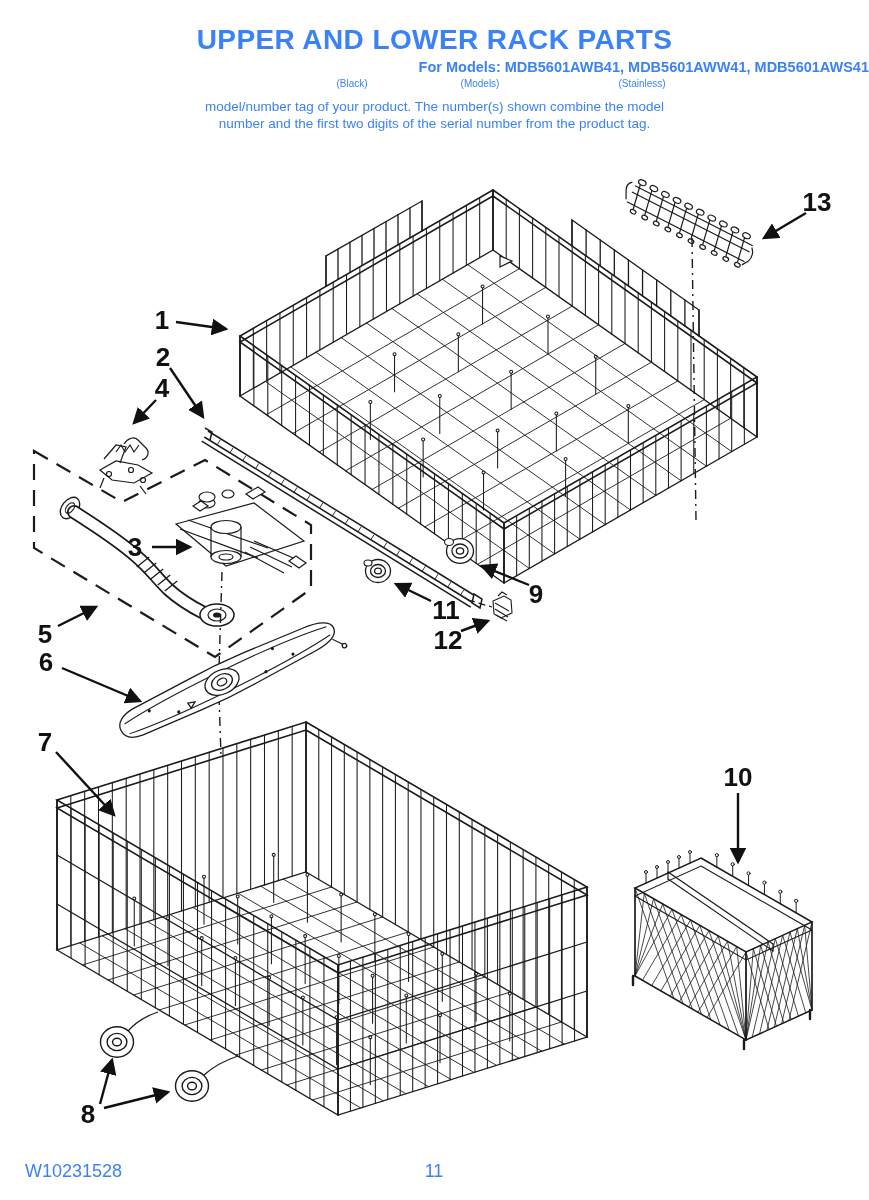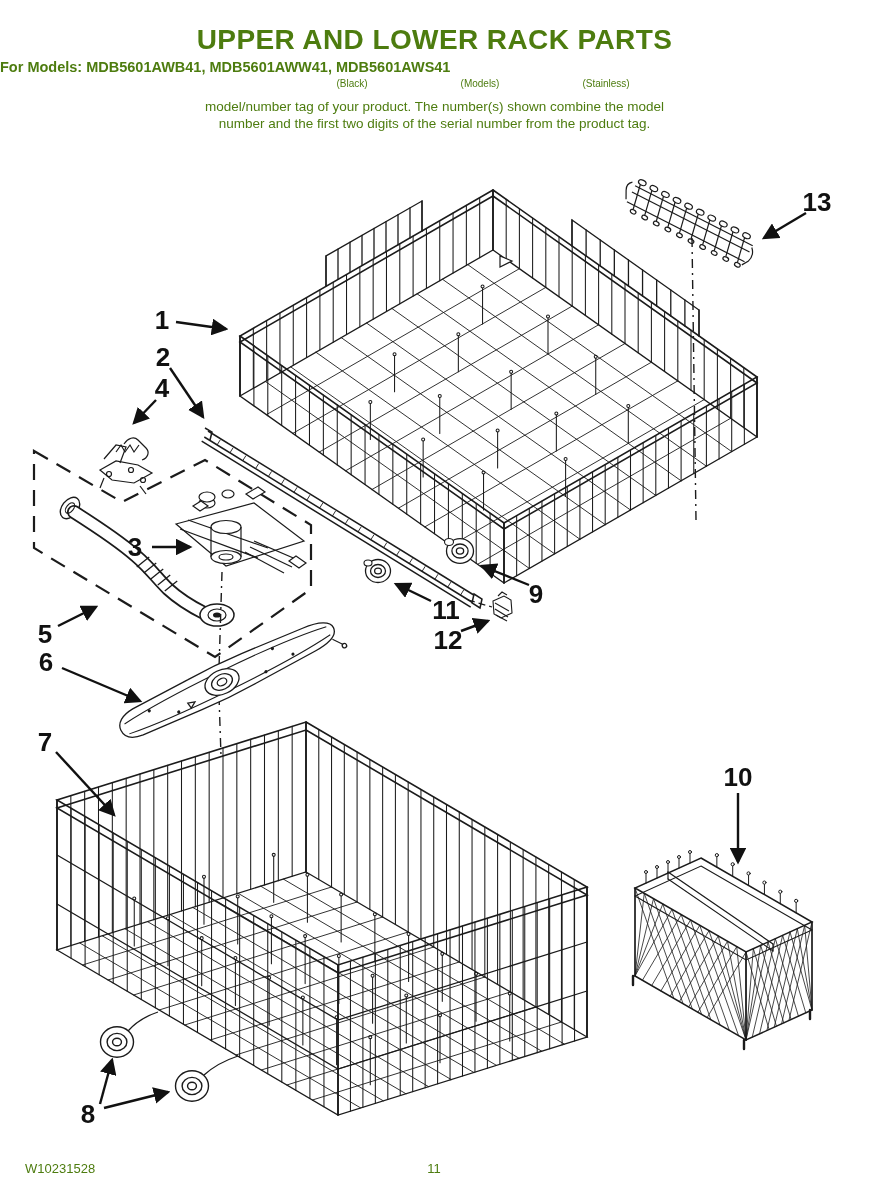--- a/index.html
+++ b/index.html
@@ -1,29 +1,29 @@
 <!DOCTYPE html>
 <html><head>
 <meta charset="utf-8">
 <style>
   html,body{margin:0;padding:0;background:#e8e8e8;}
   .page{position:relative;width:869px;height:1200px;background:#ffffff;margin:0 auto;
-        font-family:"Liberation Sans",sans-serif;color:#4d7c0f;overflow:hidden;}
+        font-family:"Liberation Sans",sans-serif;color:#3b82f6;overflow:hidden;}
   .hdr{position:absolute;left:0;right:0;top:0;}
   .title{position:absolute;top:24px;left:0;right:0;text-align:center;
          font-size:28px;font-weight:bold;letter-spacing:.4px;}
-  .models{position:absolute;top:59px;left:0;right:0;text-align:left;
+  .models{position:absolute;top:59px;left:0;right:0;text-align:right;
           font-size:14.5px;font-weight:bold;}
   .finishes{position:absolute;top:78px;left:0;right:0;height:18px;font-size:10px;font-weight:normal;}
   .finishes .f{position:absolute;transform:translateX(-50%);white-space:nowrap;}
-  .f0{left:352px}.f1{left:480px}.f2{left:606px}
+  .f0{left:352px}.f1{left:480px}.f2{left:642px}
   .note{position:absolute;top:98px;left:0;right:0;text-align:center;
         font-size:13.5px;line-height:17.4px;}
   svg.diagram{position:absolute;left:0;top:0;}
-  .ftr span{position:absolute;font-size:13px;text-align:center;}
+  .ftr span{position:absolute;font-size:18px;text-align:center;}
   .docnum{left:25px;top:1161px;}
   .pagenum{left:412px;top:1161px;width:44px;text-align:center;}
   text.co{font-size:26px;font-weight:bold;fill:#111;text-anchor:middle;
           font-family:"Liberation Sans",sans-serif;}
 </style>
 </head>
 <body>
 
 <div class="page">
 

